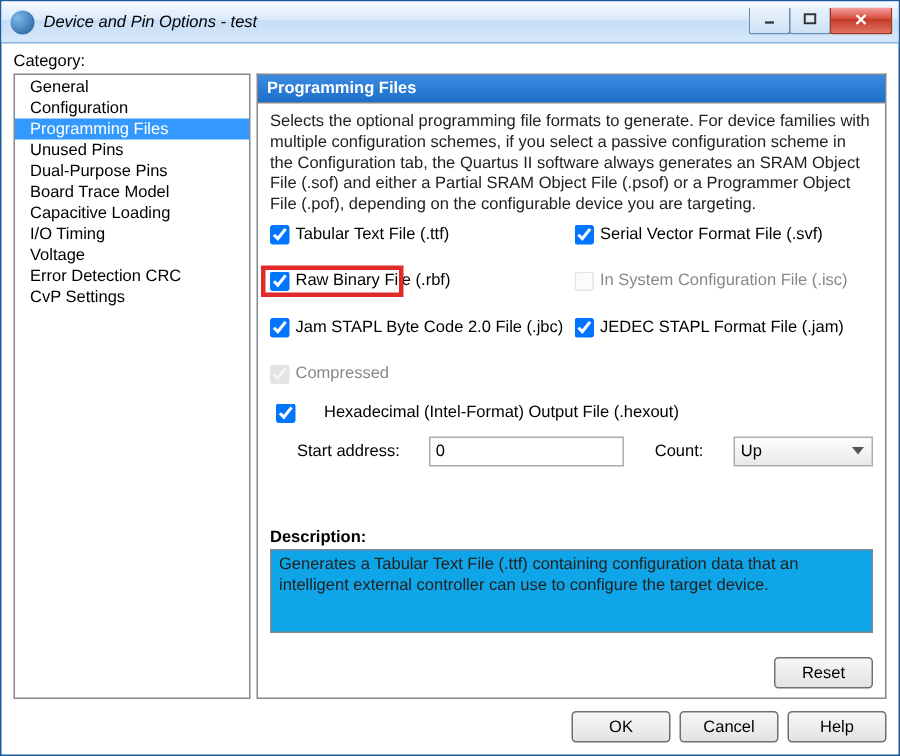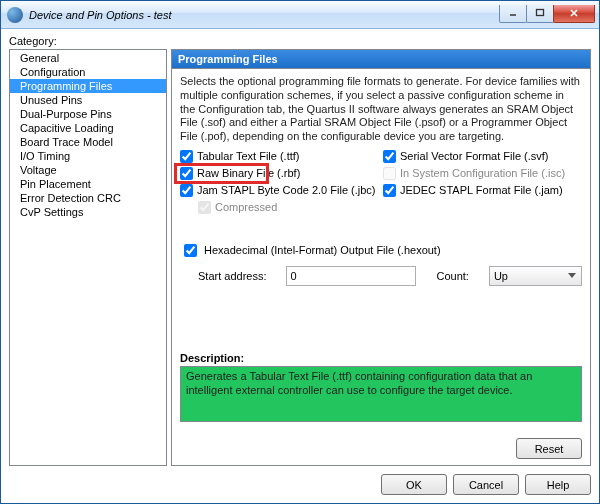--- a/index.html
+++ b/index.html
@@ -17,33 +17,33 @@
   .catlabel { margin-bottom:2px; }
   .main { flex:1; display:flex; gap:4px; min-height:0;}
   .catlist { width:158px; border:1px solid #828790; background:#fff; padding:1px 0; overflow:hidden;}
   .catitem { padding:1px 4px 1px 10px; white-space:nowrap; cursor:default;}
   .catitem.selected { background:#3399ff; color:#fff;}
   .rightcol { flex:1; display:flex; flex-direction:column; min-width:0;}
   .panel-head { background:linear-gradient(to bottom,#3a8be0,#1d6fc9); color:#fff; font-weight:bold; padding:3px 6px; border:1px solid #828790; border-bottom:none;}
   .panel-body { flex:1; border:1px solid #828790; padding:6px 8px 6px 8px; display:flex; flex-direction:column; min-height:0; overflow:hidden;}
   .intro { color:#222; line-height:1.25; margin-bottom:6px;}
   .checks { display:flex; gap:4px; }
-  .col { flex:1; display:flex; flex-direction:column; gap:4px;}
+  .col { flex:1; display:flex; flex-direction:column; gap:18px;}
   .ck { display:flex; align-items:center; gap:4px; white-space:nowrap; position:relative;}
   .ck input { margin:0; }
   .ck.disabled { color:#888;}
   .highlight { position:absolute; border:3px solid #e12a2a; left:-6px; right:110px; top:-4px; bottom:-4px; pointer-events:none;}
-  .hexrow { display:flex; align-items:center; gap:4px; margin-top:27px;}
+  .hexrow { display:flex; align-items:center; gap:16px; margin-top:10px;}
   .addrrow { display:flex; align-items:center; gap:20px; margin:6px 0 0 18px;}
   .addrrow input[type=text] { width:130px; height:20px; border:1px solid #abadb3; padding:1px 3px; background:#fff;}
   .combo { flex:1; height:20px; border:1px solid #abadb3; background:linear-gradient(to bottom,#fefefe,#e8e8e8); display:flex; align-items:center; justify-content:space-between; padding:0 2px 0 4px;}
   .combo .arrow { width:15px; height:15px; display:flex; align-items:center; justify-content:center;}
   .desc-area { margin-top:auto; }
   .desc-label { margin-top:4px;font-weight:bold; }
-  .desc-box { margin-top:2px; height:56px; border:1px solid #828790; padding:3px 5px; background:#22c55e; color:#222; line-height:1.25; overflow:hidden;}
+  .desc-box { margin-top:2px; height:56px; border:1px solid #828790; padding:3px 5px; background:#0ea5e9; color:#222; line-height:1.25; overflow:hidden;}
   .reset-row { display:flex; justify-content:flex-end; margin-top:16px;}
   .btn { min-width:66px; height:21px; border:1px solid #707070; background:linear-gradient(to bottom,#f7f7f7,#e3e3e3); border-radius:3px; display:inline-flex; align-items:center; justify-content:center; padding:0 10px; cursor:default;}
   .footer { display:flex; justify-content:flex-end; gap:6px; padding:0 8px 8px 0;}
   .ck input[type=checkbox][disabled] { opacity:0.6;}
 </style>
 </head>
 <body>
 
 <div class="window">
   <div class="titlebar">
@@ -72,25 +72,24 @@
 
   <div class="body">
     <div class="catlabel">Category:</div>
     <div class="main">
       <div class="catlist">
         <div class="catitem">General</div>
         <div class="catitem">Configuration</div>
         <div class="catitem selected">Programming Files</div>
         <div class="catitem">Unused Pins</div>
         <div class="catitem">Dual-Purpose Pins</div>
+        <div class="catitem">Board Trace Model</div>
         <div class="catitem">Capacitive Loading</div>
-        <div class="catitem">Board Trace Model</div>
         <div class="catitem">I/O Timing</div>
         <div class="catitem">Voltage</div>
-        <div class="catitem">Pin Placement</div>
         <div class="catitem">Error Detection CRC</div>
         <div class="catitem">CvP Settings</div>
       </div>
 
       <div class="rightcol">
         <div class="panel-head">Programming Files</div>
         <div class="panel-body">
           <div class="intro">Selects the optional programming file formats to generate. For device families with multiple configuration schemes, if you select a passive configuration scheme in the Configuration tab, the Quartus II software always generates an SRAM Object File (.sof) and either a Partial SRAM Object File (.psof) or a Programmer Object File (.pof), depending on the configurable device you are targeting.</div>
 
           <div class="checks">
@@ -101,21 +100,21 @@
               </label>
               <label class="ck" style="position:relative;">
                 <input type="checkbox" checked="" style="">
                 <span>Raw Binary File (.rbf)</span>
                 <span class="highlight"></span>
               </label>
               <label class="ck">
                 <input type="checkbox" checked="" style="">
                 <span>Jam STAPL Byte Code 2.0 File (.jbc)</span>
               </label>
-              <label class="ck disabled" style="margin-left:18px;">
+              <label class="ck disabled" style="">
                 <input type="checkbox" disabled="" checked="" style="">
                 <span>Compressed</span>
               </label>
             </div>
             <div class="col">
               <label class="ck">
                 <input type="checkbox" checked="" style="">
                 <span>Serial Vector Format File (.svf)</span>
               </label>
               <label class="ck disabled">

